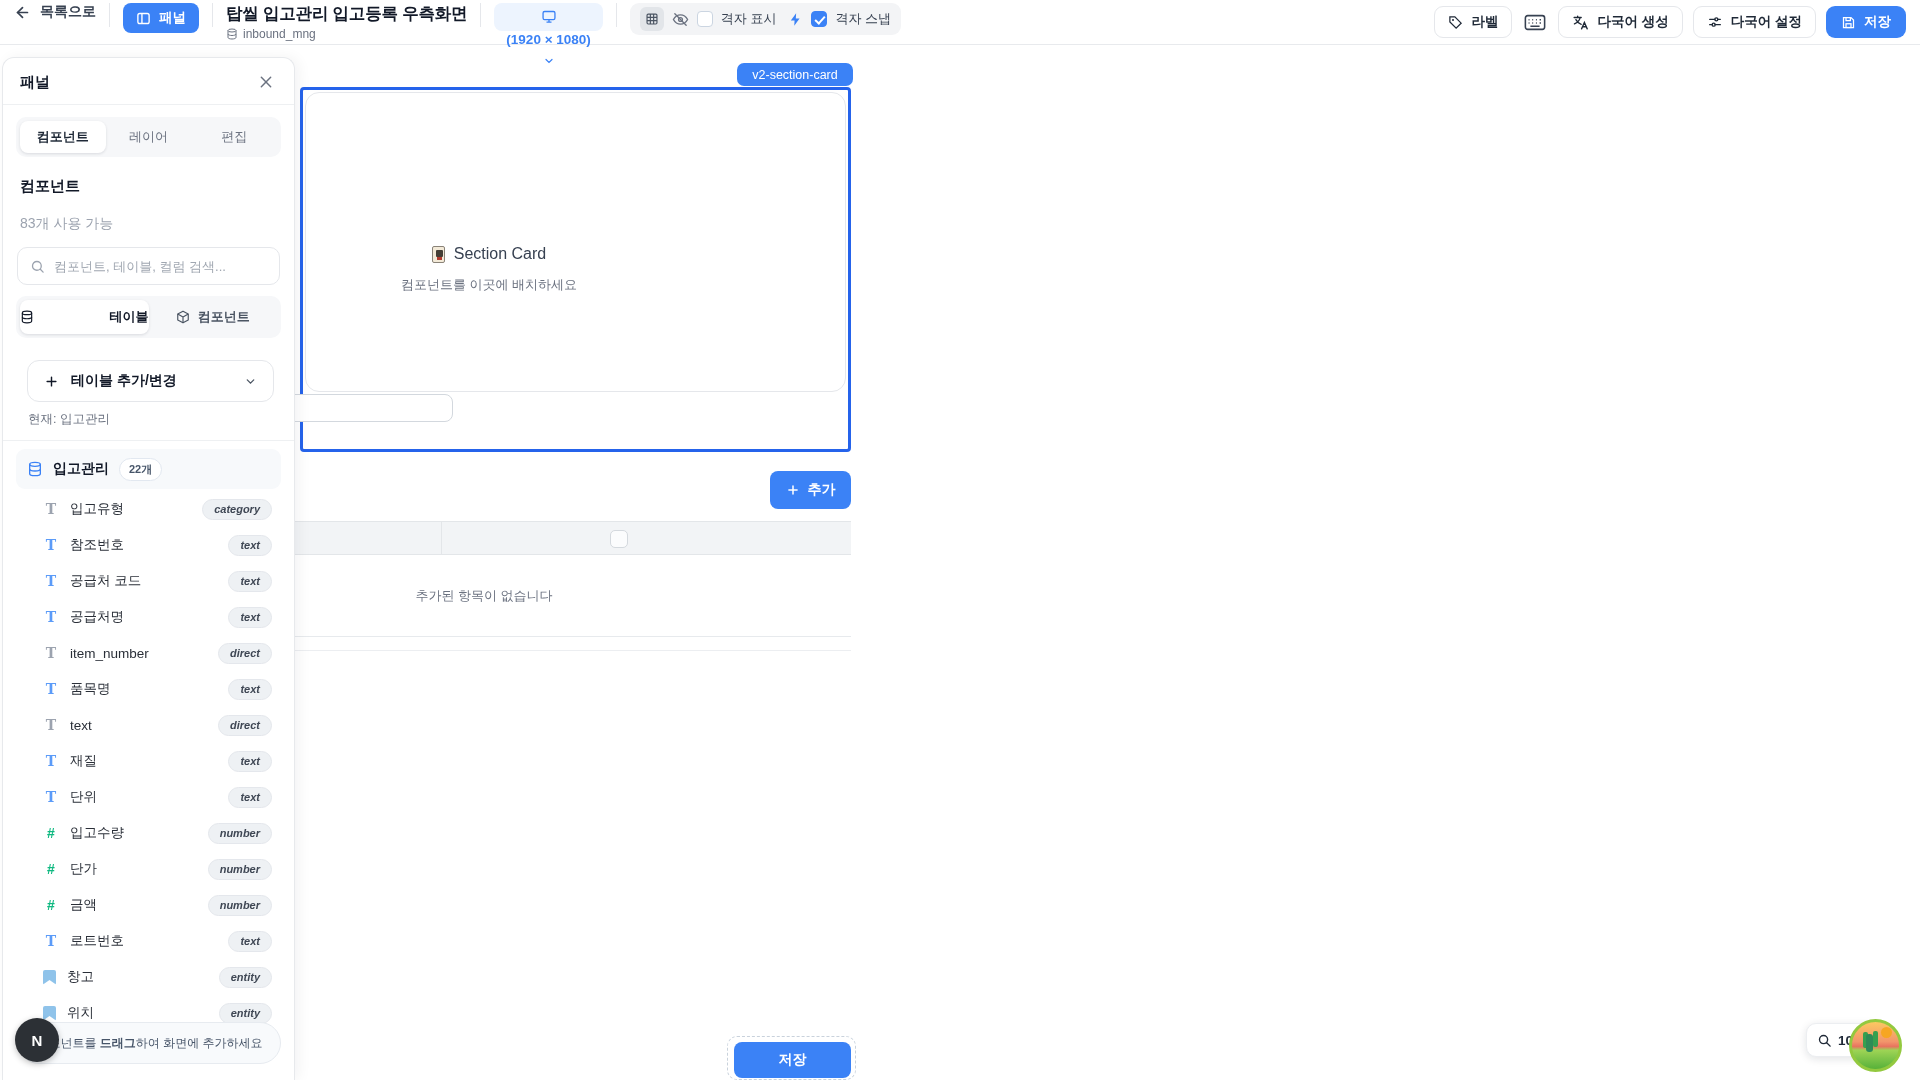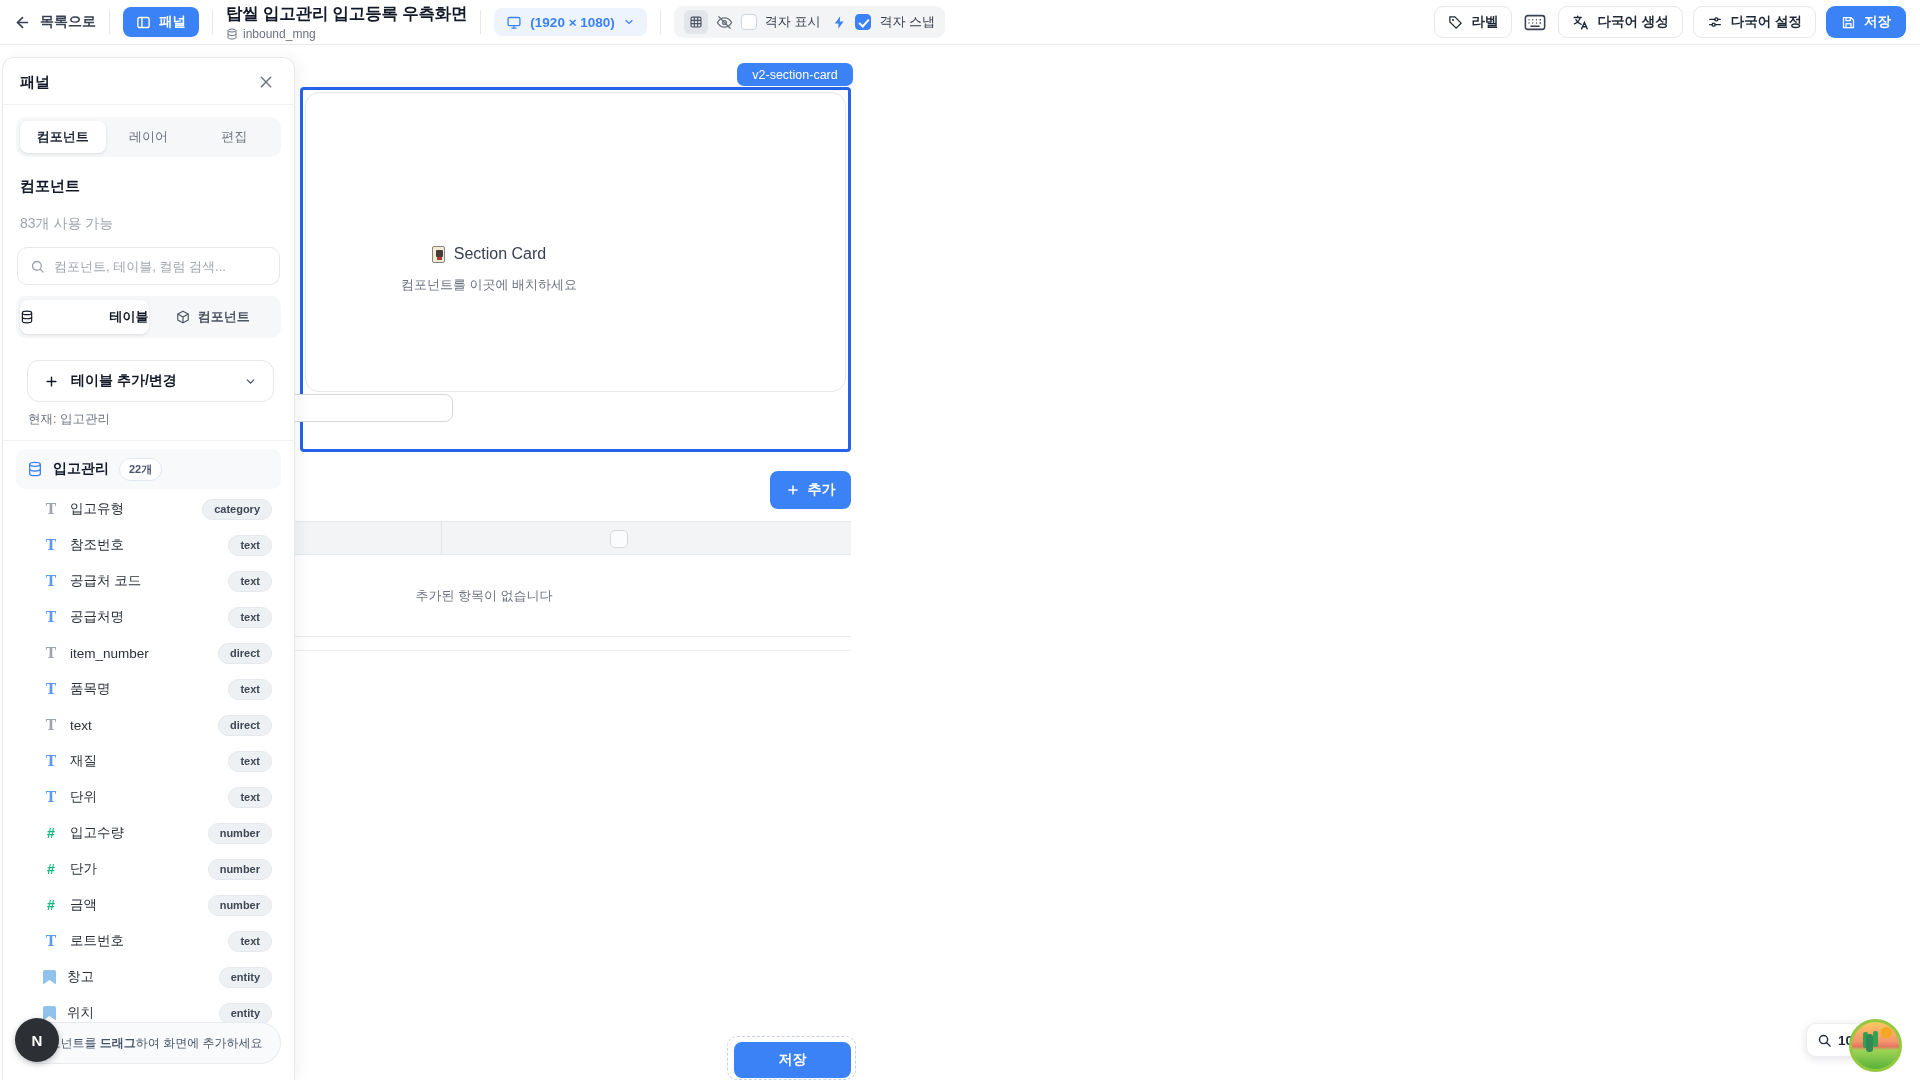--- a/index.html
+++ b/index.html
@@ -3,31 +3,31 @@
 <meta charset="utf-8">
 <style>
   * { margin:0; padding:0; box-sizing:border-box; }
   html,body { width:1920px; height:1080px; overflow:hidden; background:#fff;
     font-family:"Liberation Sans", sans-serif; color:#1f2937; }
   svg { display:block; }
 
   
   .topbar { position:absolute; left:0; top:0; width:1920px; height:45px; background:#fff;
     border-bottom:1px solid #e8eaed; display:flex; align-items:center; padding:0 14px; z-index:60; }
-  .tb-left { display:flex; align-items:center; gap:13px; flex:1; min-width:0; }
+  .tb-left { display:flex; align-items:flex-start; gap:13px; flex:1; min-width:0; }
   .tb-right { display:flex; align-items:center; gap:10px; }
   .vdiv { width:1px; height:24px; background:#e5e7eb; }
   .back-btn { display:flex; align-items:center; gap:9px; font-size:14px; font-weight:600; color:#374151; cursor:pointer; }
   .panel-toggle { display:flex; align-items:center; gap:8px; background:#3b82f6; color:#fff;
     border:none; border-radius:8px; height:30px; padding:0 13px; font-size:13.5px; font-weight:600; cursor:pointer; }
   .title-block { display:flex; flex-direction:column; justify-content:center; gap:2px; }
   .title-block .t { font-size:16.5px; font-weight:700; color:#111827; letter-spacing:-.2px; }
   .title-sub { display:flex; align-items:center; gap:5px; font-size:12px; color:#6b7280; }
   .size-pill { display:flex; align-items:center; gap:8px; background:#edf4fe; color:#3b82f6;
-    border:none; border-radius:8px; height:28px; padding:6px 12px; font-size:13.5px; font-weight:600; cursor:pointer; }
+    border:none; border-radius:8px; height:28px; padding:6px 12px; font-size:13.5px; font-weight:600; cursor:pointer;flex-direction:column; }
   .grid-group { display:flex; align-items:center; gap:8px; background:#f3f4f6; border-radius:9px; height:32px; padding:0 10px; }
   .grid-iconbox { width:24px; height:24px; border-radius:6px; background:#e2e5e9; display:flex; align-items:center; justify-content:center; color:#4b5563; cursor:pointer; }
   .chk { width:16px; height:16px; border-radius:4px; border:1.5px solid #cbd5e1; background:#fff; cursor:pointer; position:relative; }
   .chk.checked { background:#3b82f6; border-color:#3b82f6; }
   .chk.checked::after { content:""; position:absolute; left:4.5px; top:1.5px; width:4px; height:8px;
     border:solid #fff; border-width:0 2px 2px 0; transform:rotate(42deg); }
   .grid-label { font-size:13px; color:#374151; }
   .ghost-btn { display:flex; align-items:center; gap:8px; background:#fff; border:1px solid #e5e7eb;
     border-radius:9px; height:32px; padding:0 13px; font-size:13.5px; font-weight:600; color:#1f2937; cursor:pointer; }
   .icon-only { border:none; background:none; padding:0 2px; color:#374151; cursor:pointer; }
@@ -71,21 +71,21 @@
   .field-list { margin-top:2px; }
   .field-row { height:36px; display:flex; align-items:center; gap:11px; padding:0 22px 0 40px; cursor:grab; }
   .f-icon { width:16px; text-align:center; font-size:14px; font-weight:700; flex:none; }
   .ic-text-blue { color:#5b9bf8; font-family:"DejaVu Serif", serif; }
   .ic-text-gray { color:#9ca3af; font-family:"DejaVu Serif", serif; }
   .ic-hash-green { color:#10b981; }
   .ic-bookmark-blue { width:13px; height:15px; background:#8fc3ea;
     clip-path:polygon(0 0,100% 0,100% 100%,50% 70%,0 100%); border-radius:2px; }
   .f-name { flex:1; font-size:13.5px; color:#2a2f38; white-space:nowrap; overflow:hidden; }
   .f-badge { font-size:11px; font-weight:700; color:#3f4754; background:#eef1f4; border:1px solid #e4e7ec;
-    border-radius:999px; padding:3.5px 11px; }
+    border-radius:999px; padding:3.5px 11px;font-style:italic; }
   .drag-hint { position:absolute; left:15px; bottom:16px; width:263px; height:42px; background:#f8fafc;
     border:1px solid #e7ebf0; border-radius:999px; display:flex; align-items:center; justify-content:center;
     font-size:12px; color:#475569; }
   .drag-hint b { font-weight:700; }
   .n-badge { position:absolute; left:12px; bottom:18px; width:44px; height:44px; border-radius:50%;
     background:#2c3035; color:#fff; font-size:15px; font-weight:600; display:flex; align-items:center;
     justify-content:center; box-shadow:0 2px 6px rgba(0,0,0,.25); cursor:pointer; z-index:5; }
 
   
   .canvas { position:absolute; inset:45px 0 0 0; background:#fff; z-index:10; }

